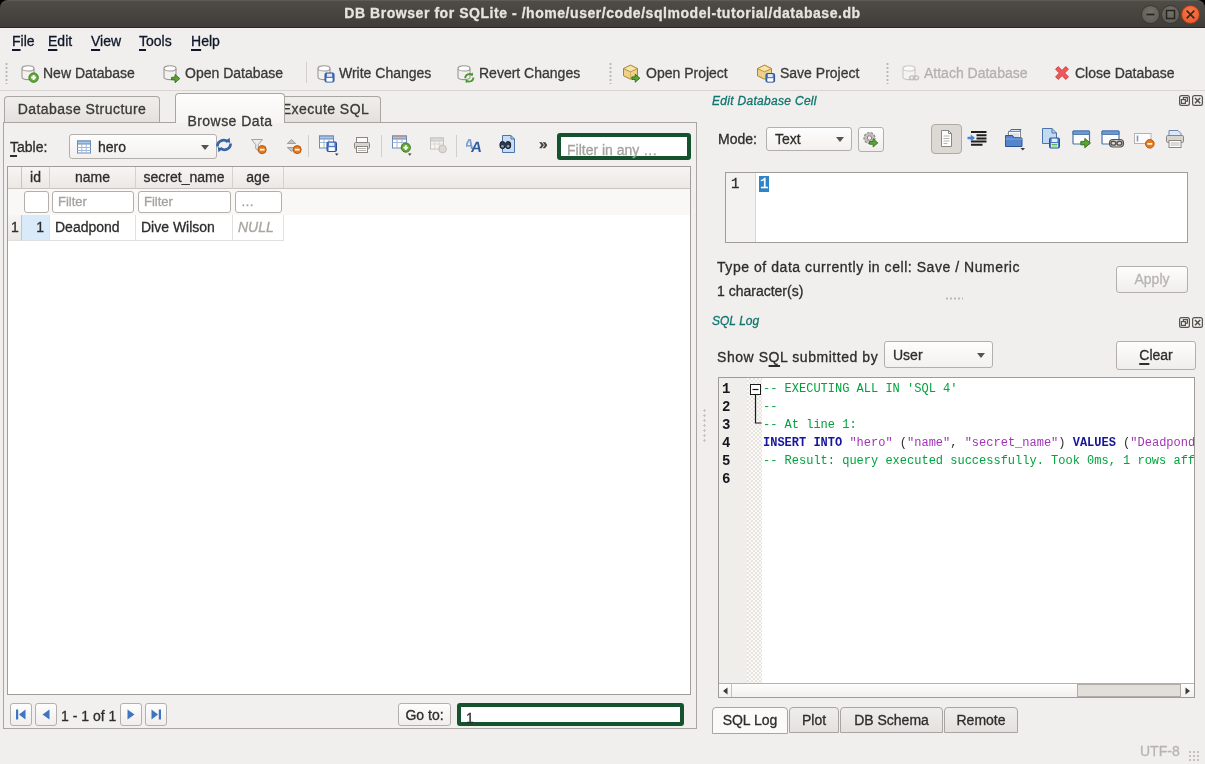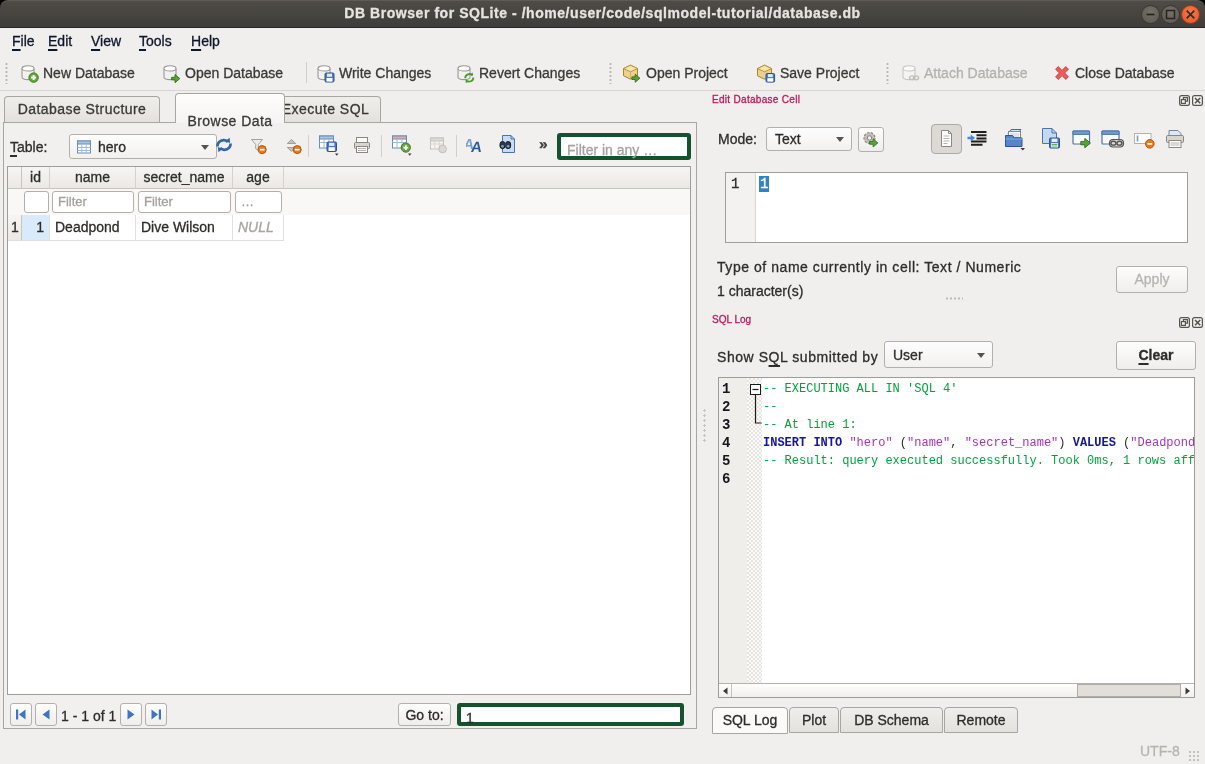--- a/index.html
+++ b/index.html
@@ -49,21 +49,21 @@
 .hcell { position:absolute; top:0; height:22px; background:linear-gradient(#f7f5f3,#ebe8e5); border-right:1px solid #d5d2ce; border-bottom:1px solid #c8c5c1; text-align:center; font-size:14px; padding-top:2px; }
 .fcell { position:absolute; top:22px; height:26px; background:#faf8f6; }
 .filterbox { position:absolute; background:#fff; border:1px solid #b3b0ac; border-radius:3px; height:22px; top:24px; font-size:13px; color:#a5a29e; padding:2px 5px; }
 .dcell { position:absolute; top:48px; height:26px; border-right:1px solid #e2dfdc; border-bottom:1px solid #e2dfdc; font-size:14px; padding:4px 5px; }
 
 
 .navbtn { position:absolute; width:22px; height:23px; border:1px solid #b3b0ac; border-radius:3px; background:linear-gradient(#fdfdfd,#f0eeec); }
 .gotobtn { position:absolute; border:1px solid #b3b0ac; border-radius:3px; background:linear-gradient(#fdfdfd,#f0eeec); text-align:center; font-size:14px; }
 
 
-.docktitle { position:absolute; font-size:10px; color:#be185d; }
+.docktitle { position:absolute; font-size:12px; color:#0f766e;font-style:italic; }
 .btn { position:absolute; border:1px solid #b3b0ac; border-radius:3px; background:linear-gradient(#fdfdfd,#f0eeec); text-align:center; }
 .mono { font-family:"Liberation Mono", monospace; }
 
 
 #logarea { position:absolute; left:718px; top:377px; width:477px; height:321px; border:1px solid #a09d99; background:#fff; overflow:hidden; }
 #lognums { position:absolute; left:0; top:0; width:28px; height:305px; background:#f0eeeb; }
 #foldcol { position:absolute; left:28px; top:0; width:15px; height:305px;
   background:repeating-conic-gradient(#e7e4e0 0% 25%, #fbfaf8 0% 50%); background-size:4px 4px; }
 .lognum { position:absolute; left:3px; font-family:"Liberation Mono", monospace; font-size:14px; font-weight:700; color:#16161e; }
 .logline { position:absolute; left:44px; font-family:"Liberation Mono", monospace; font-size:12px; white-space:pre; }
@@ -378,41 +378,41 @@
  <rect x="2.5" y="7.5" width="17" height="7" rx="1.2" fill="#d8d5d0" stroke="#8a8782"></rect>
  <rect x="5" y="12.5" width="12" height="7" fill="#fff" stroke="#8a8782"></rect>
  <path d="M6.5 15 h9 M6.5 17 h9" stroke="#b5b2ad"></path>
 </svg>
 
 <div class="abs" style="left:725px; top:172px; width:463px; height:71px; border:1px solid #a09d99; background:#fff;">
   <div class="abs" style="left:0; top:0; width:30px; height:69px; background:#f4f2f0; border-right:1px solid #dad7d3;"></div>
   <div class="abs mono" style="left:5px; top:3px; font-size:14px;">1</div>
   <div class="abs mono" style="left:33px; top:3px; font-size:14px; background:#2f83c7; color:#fff; padding:0 1px;">1</div>
 </div>
-<div class="abs" style="left:717px; top:259px; letter-spacing:0.55px;">Type of name currently in cell: Text / Numeric</div>
+<div class="abs" style="left:717px; top:259px; letter-spacing:0.55px;">Type of data currently in cell: Save / Numeric</div>
 <div class="abs" style="left:717px; top:283px;">1 character(s)</div>
 <div class="btn" style="left:1116px; top:266px; width:72px; height:27px; padding-top:4px; color:#b7b4b0;">Apply</div>
 <div class="abs" style="left:945px; top:297px; width:18px; height:3px; background-image:radial-gradient(circle,#b9b6b2 1px,transparent 1.2px); background-size:4px 3px;"></div>
 
 <div class="docktitle" style="left:712px; top:314px;">SQL Log</div>
 <svg class="icon" style="left:1179px; top:317px;" width="11" height="11" viewBox="0 0 11 11">
  <rect x="0.6" y="0.6" width="9.8" height="9.8" rx="2" fill="#f3f1ef" stroke="#57544f" stroke-width="1.25"></rect>
  <rect x="4.4" y="2.6" width="4" height="3.6" fill="none" stroke="#57544f" stroke-width="1.2"></rect>
  <rect x="2.4" y="4.6" width="4" height="3.8" fill="#f3f1ef" stroke="#57544f" stroke-width="1.2"></rect>
 </svg>
 <svg class="icon" style="left:1192px; top:317px;" width="11" height="11" viewBox="0 0 11 11">
  <rect x="0.6" y="0.6" width="9.8" height="9.8" rx="2" fill="#f3f1ef" stroke="#57544f" stroke-width="1.25"></rect>
  <path d="M3 3 l5.2 5.2 M8.2 3 l-5.2 5.2" stroke="#57544f" stroke-width="1.6"></path>
 </svg>
 <div class="abs" style="left:717px; top:349px; letter-spacing:0.55px;">Show S<u>Q</u>L submitted by</div>
 <div class="combo" style="left:884px; top:341px; width:109px; height:27px;">
   <div class="arrow"></div>
   <div class="abs" style="left:8px; top:5px;">User</div>
 </div>
-<div class="btn" style="left:1116px; top:341px; width:80px; height:29px; padding-top:5px;font-weight:bold;"><u>C</u>lear</div>
+<div class="btn" style="left:1116px; top:341px; width:80px; height:29px; padding-top:5px;"><u>C</u>lear</div>
 
 <div id="logarea">
   <div id="lognums"></div>
   <div id="foldcol"></div>
   <div class="lognum" style="top:3px;">1</div>
   <div class="lognum" style="top:21px;">2</div>
   <div class="lognum" style="top:39px;">3</div>
   <div class="lognum" style="top:57px;">4</div>
   <div class="lognum" style="top:75px;">5</div>
   <div class="lognum" style="top:93px;">6</div>

